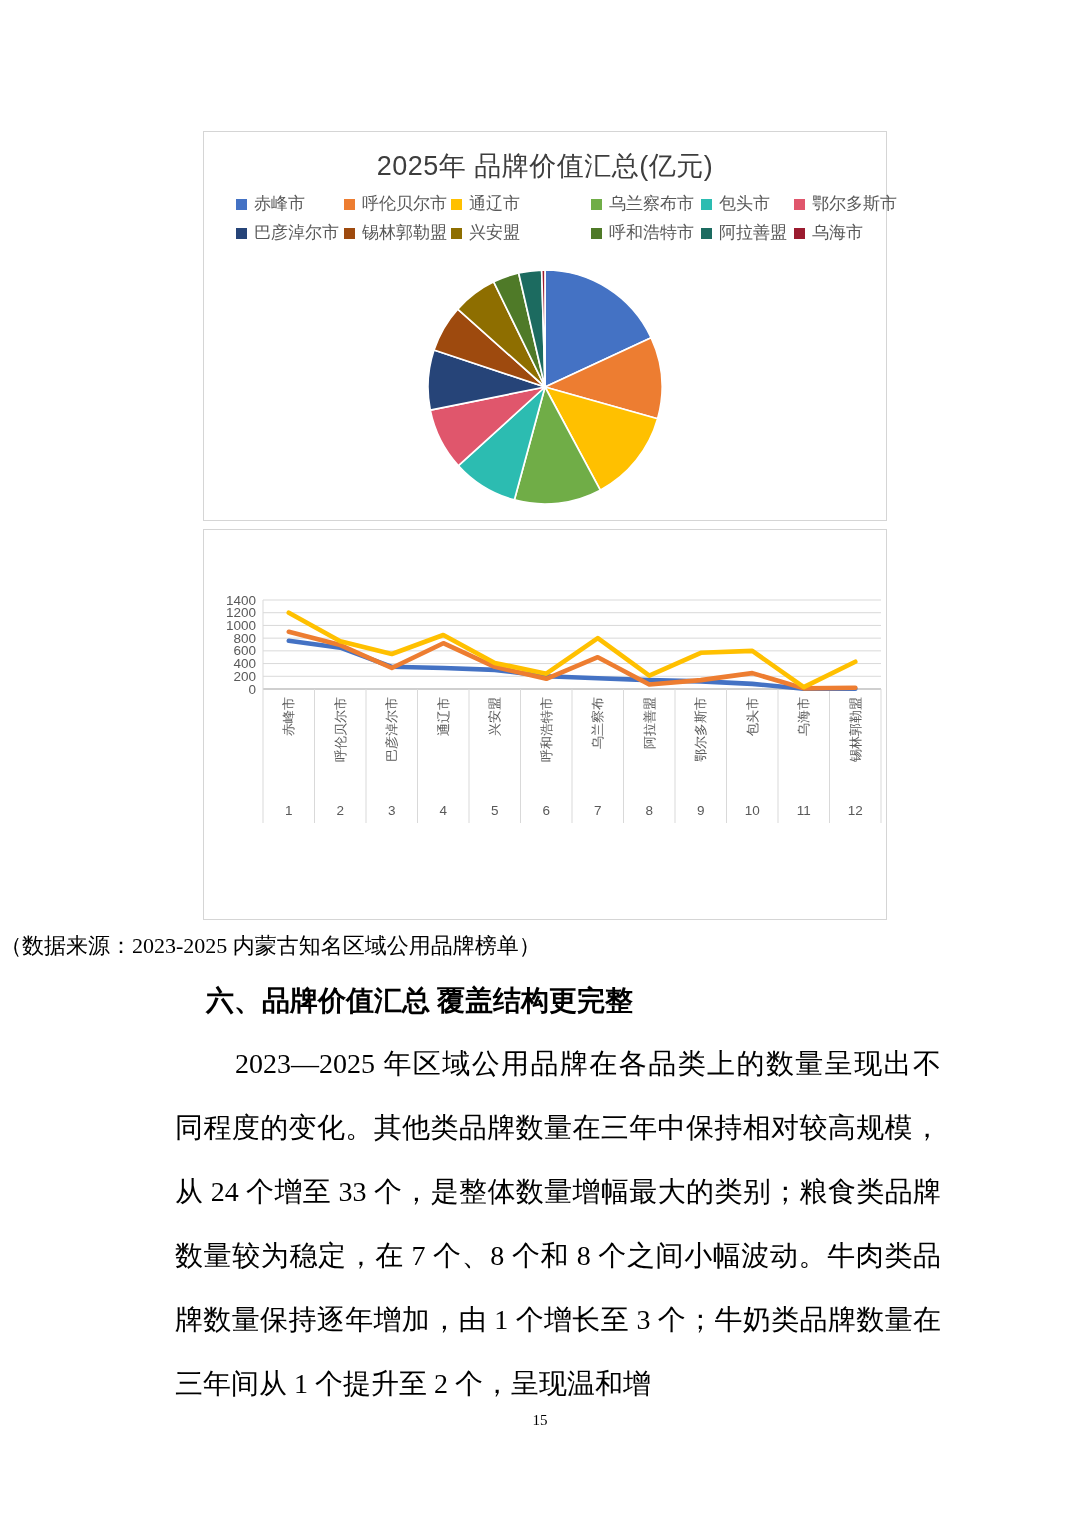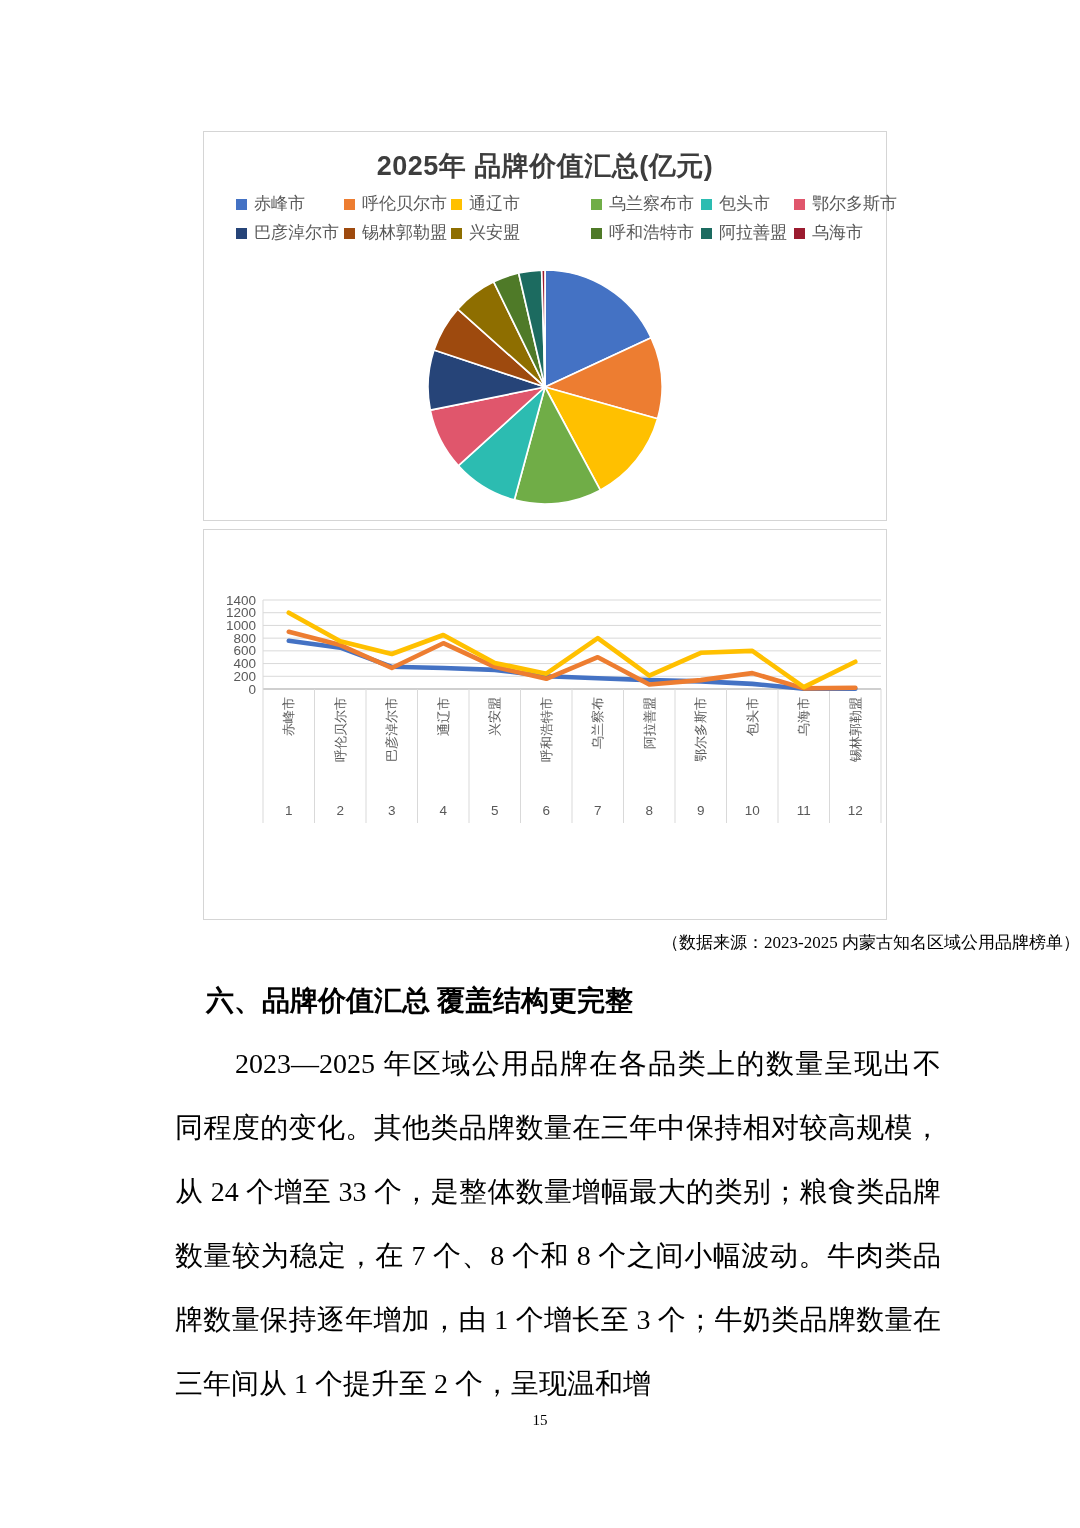--- a/index.html
+++ b/index.html
@@ -8,21 +8,21 @@
     width:1080px; height:1528px; position:relative; overflow:hidden;
     font-family:"Liberation Sans", sans-serif;
   }
   .chart-box {
     position:absolute; left:203px; width:684px; background:#fff;
     border:1px solid #d5d5d5;
   }
   #pie-box { top:131px; height:390px; }
   #line-box { top:529px; height:391px; }
   .chart-title {
-    text-align:center; font-weight:bold; color:#3d3d3d;
+    text-align:center; font-weight:normal; color:#3d3d3d;
     font-family:"Liberation Sans", sans-serif;
   }
   #pie-box .chart-title { margin-top:16px; font-size:27px; letter-spacing:0.5px; }
   #line-box .chart-title { margin-top:17px; font-size:24px; }
   #pie-legend {
     position:absolute; top:62px; left:32px; right:10px;
     display:grid; grid-template-columns:108px 107px 140px 110px 93px auto;
     row-gap:9px;
   }
   .plegend-item { display:flex; align-items:center; font-size:17px; color:#595959; white-space:nowrap; line-height:20px; }
@@ -31,21 +31,21 @@
   #line-svg { position:absolute; top:60px; left:0; width:683px; height:240px; }
   #line-svg text { font-family:"Liberation Sans", sans-serif; }
   #line-legend {
     position:absolute; top:305px; left:0; right:0;
     display:flex; flex-direction:column; align-items:center; gap:8px;
   }
   .llegend-row { display:flex; align-items:center; font-size:15px; color:#595959; white-space:nowrap; }
   .llegend-swatch { width:38px; height:5px; border-radius:2.5px; margin-right:9px; display:inline-block; }
   .source-note {
     position:absolute; top:931px; left:0; width:100%;
-    text-align:right; font-size:17px; color:#000;
+    text-align:left; font-size:22px; color:#000;
     font-family:"Liberation Serif","DejaVu Serif",serif;
   }
   .heading {
     position:absolute; top:982px; left:160px; width:766px;
     text-indent:46px; font-size:28px; font-weight:bold; color:#000;
     font-family:"Liberation Serif","DejaVu Serif",serif;
   }
   .body-para {
     position:absolute; top:1032px; left:159px; width:766px;
     font-size:28px; line-height:64px; color:#000; text-align:justify;

